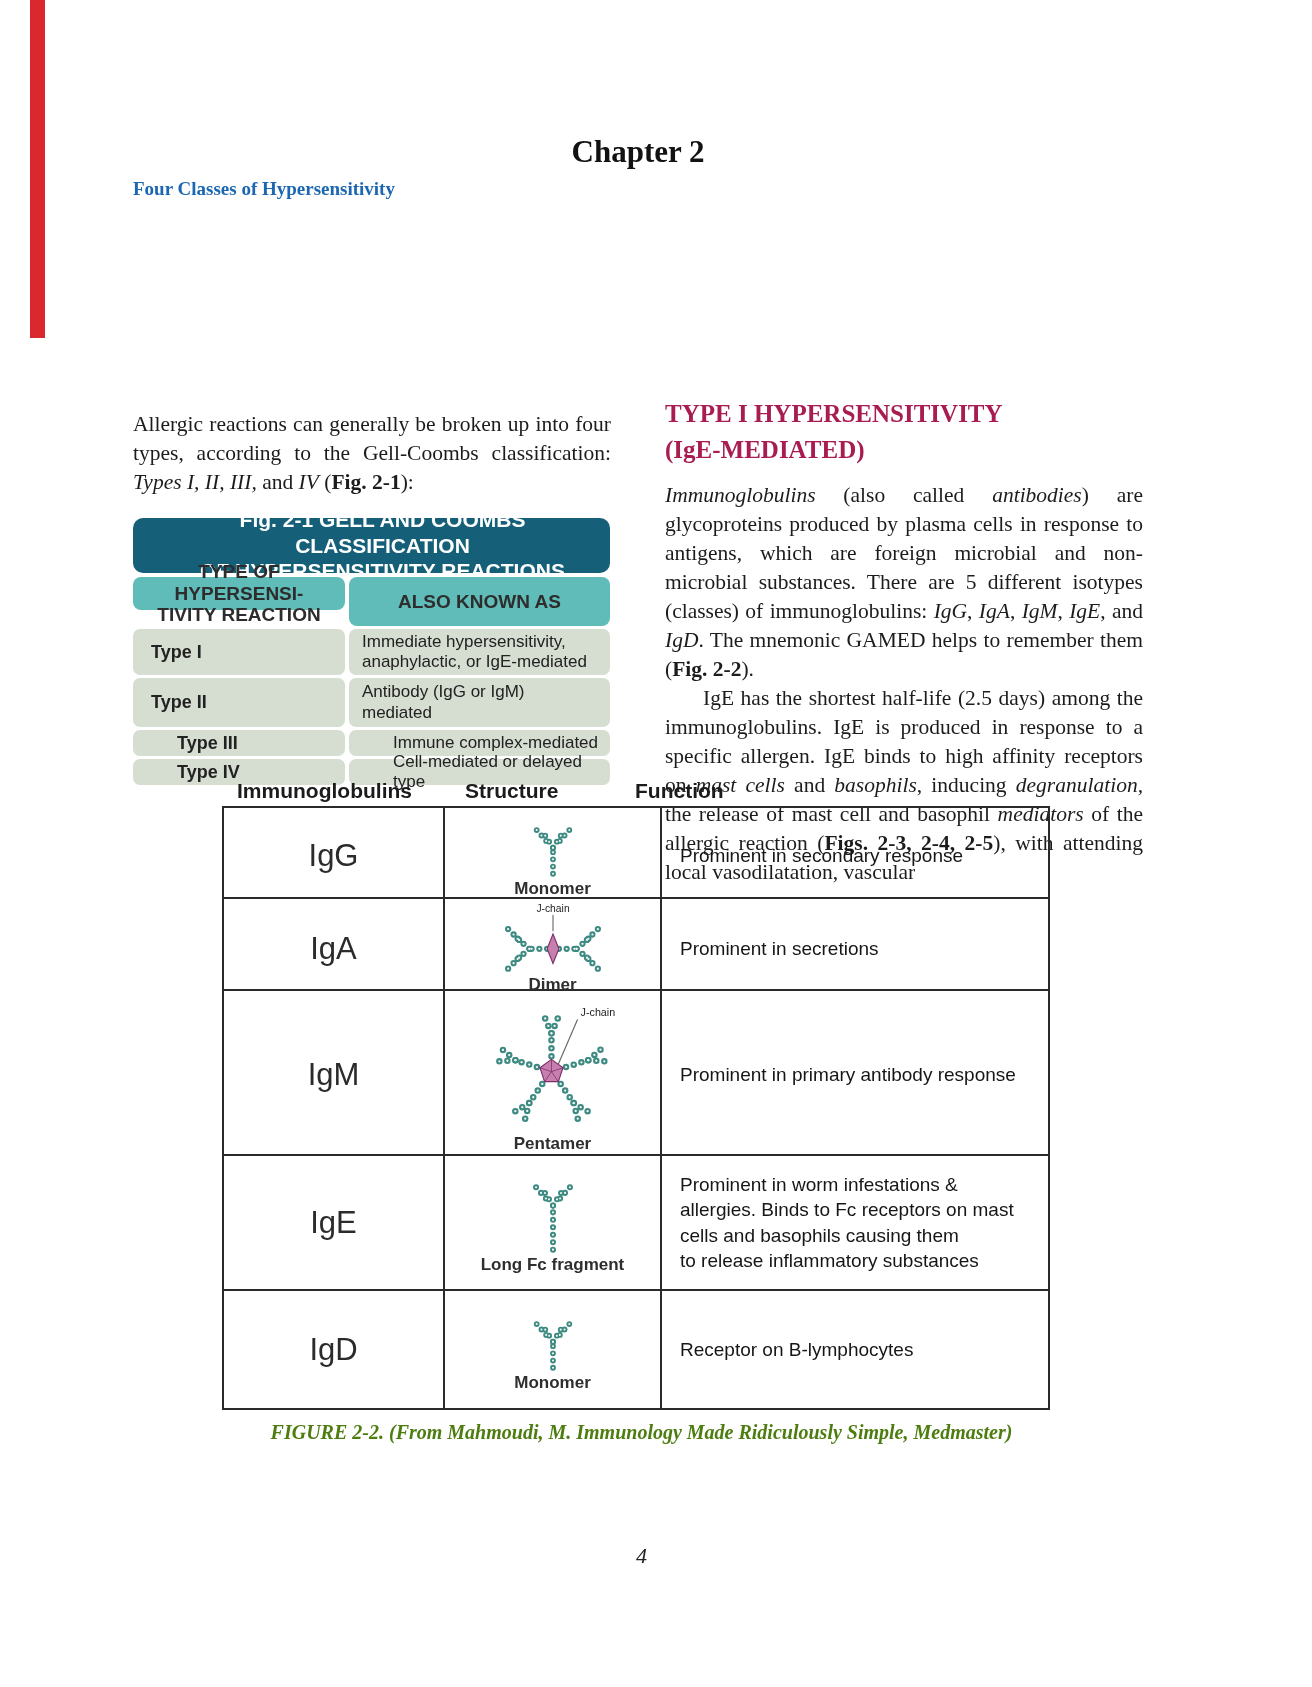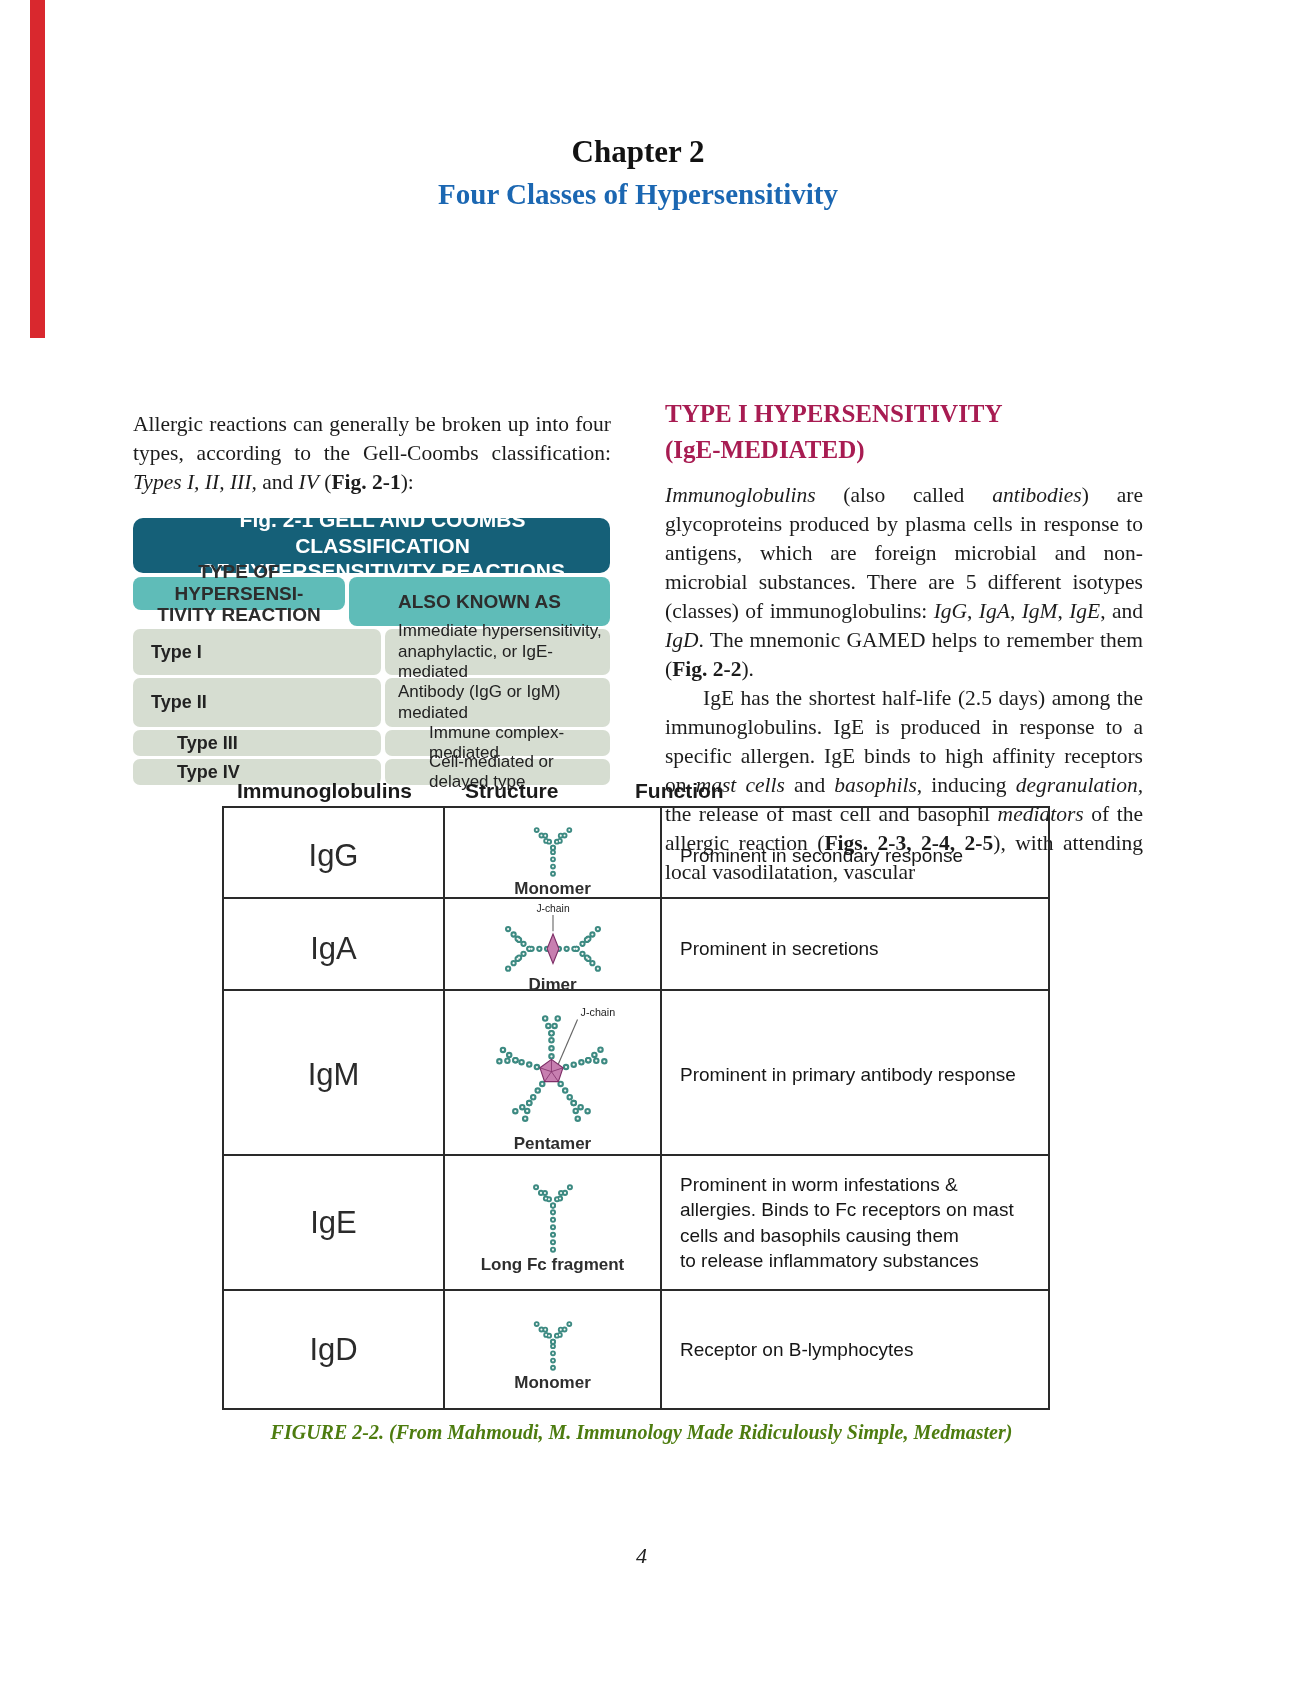--- a/index.html
+++ b/index.html
@@ -10,22 +10,22 @@
   }
   .abs { position:absolute; }
   .preline { white-space:pre-line; }
 
   
   .red-ribbon { left:30px; top:0; width:15px; height:338px; background:#d9282e; }
 
   
   .chapter-title { left:133px; top:134px; width:1010px; text-align:center;
     font-size:31px; font-weight:bold; color:#121212; }
-  .chapter-subtitle { left:133px; top:178px; width:1010px; text-align:center;
-    font-size:29px; font-weight:bold; color:#1b67b2; }
+  .chapter-subtitle { left:133px; top:178px; width:1010px; text-align:left;
+    font-size:19px; font-weight:bold; color:#1b67b2; }
 
   
   .col { font-size:21.5px; line-height:1.35; text-align:justify; }
   .col-left  { left:133px; top:410px; width:478px; }
   .col-right { left:665px; top:396px; width:478px; }
   .seg-i { font-style:italic; }
   .seg-b { font-weight:bold; }
   .type1-heading { font-size:25px; font-weight:bold; color:#a81c52;
     line-height:1.42; text-align:left; margin:0 0 14px 0; }
   .para { margin:0 0 0 0; }
@@ -37,21 +37,21 @@
     font-weight:bold; font-size:21px; line-height:1.22; text-align:center;
     display:flex; align-items:center; justify-content:center;padding-left:22px; }
   .fig21-headrow { display:flex; gap:4px; margin-top:4px; }
   .fig21-h { background:#5fbcb8; border-radius:8px; color:#2d2d2d; font-weight:bold;
     font-size:19px; line-height:1.15; display:flex; align-items:center; justify-content:center;
     text-align:center; }
   .fig21-h1 { width:212px; height:33px; }
   .fig21-h2 { flex:1; height:49px; }
   .fig21-row { display:flex; gap:4px; margin-top:3px; }
   .fig21-cell { background:#d6ddd1; border-radius:7px; color:#222; }
-  .fig21-type { width:248px; font-weight:bold; font-size:18px;
+  .fig21-type { width:212px; font-weight:bold; font-size:18px;
     display:flex; align-items:center; padding-left:18px; box-sizing:border-box; }
   .fig21-aka { flex:1; font-size:17px; line-height:1.2;
     display:flex; align-items:center; padding:2px 8px 2px 13px; box-sizing:border-box; }
   .h46 { height:46px; } .h49 { height:49px; } .h26 { height:26px;padding-left:44px; }
 
   
   .fig22-header { top:779px; font-family:"Liberation Sans", sans-serif;
     font-size:21px; font-weight:bold; color:#1b1b1b; }
   .fh-immuno { left:237px; } .fh-structure { left:465px; } .fh-function { left:635px; }
 

